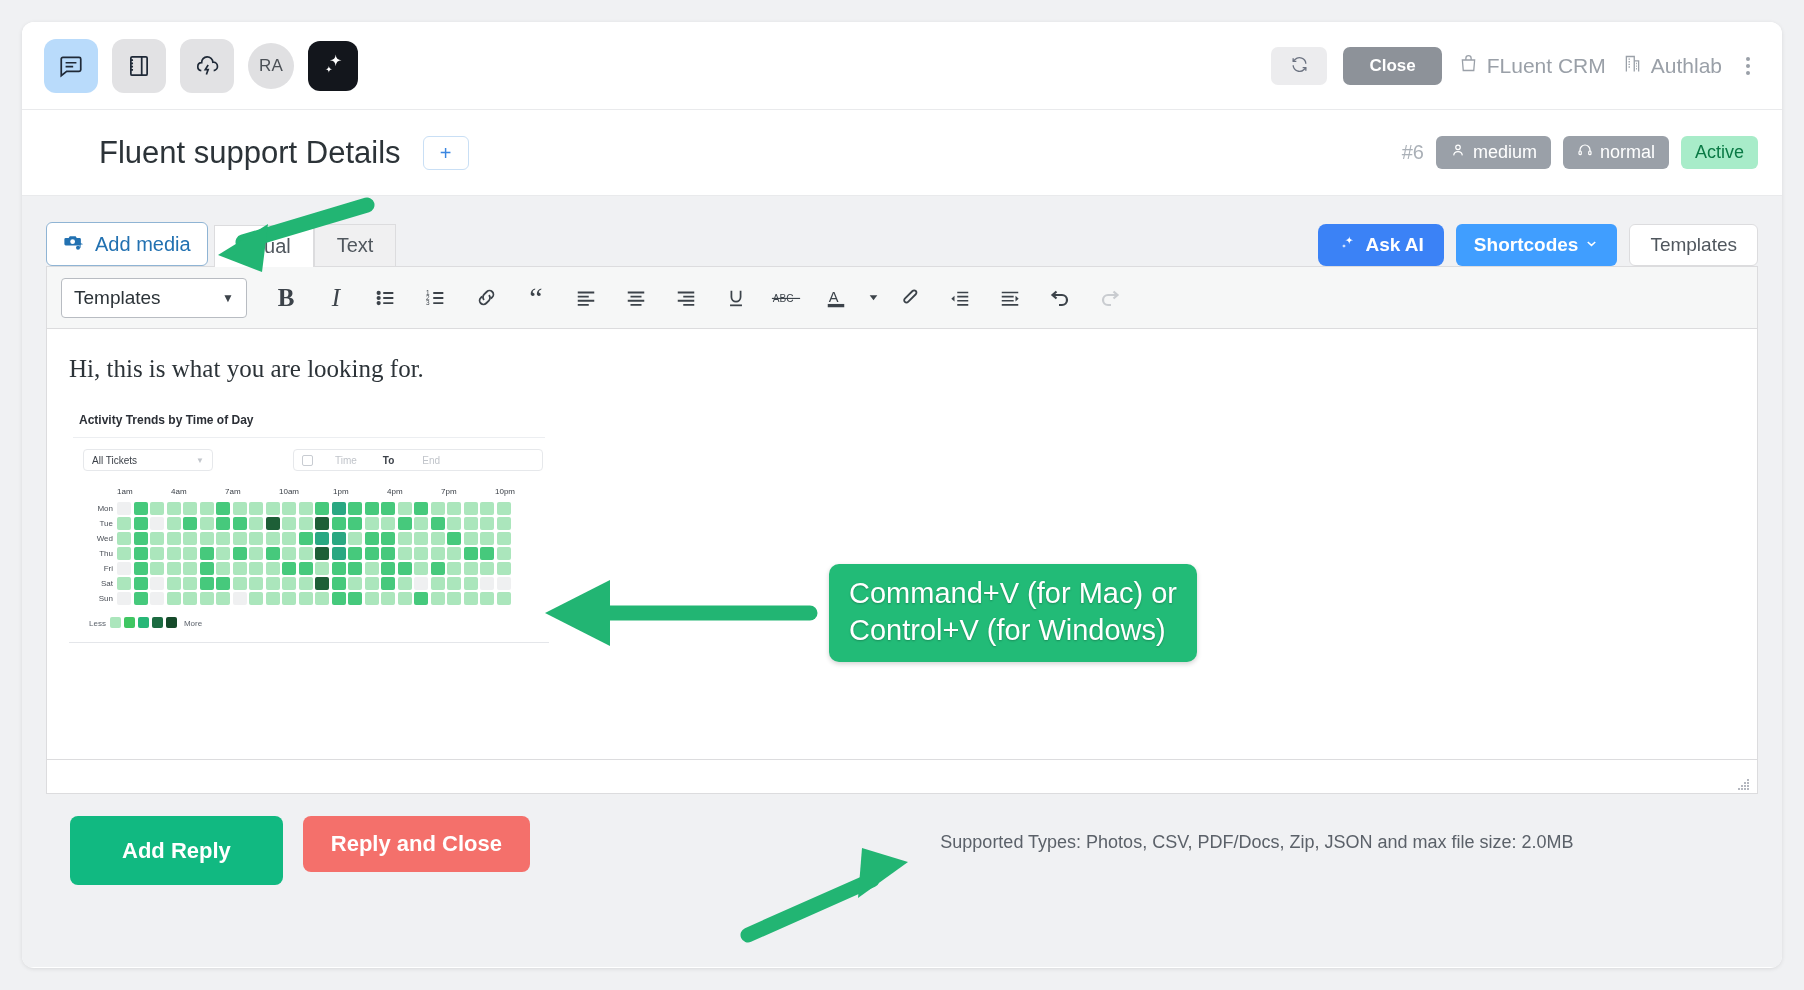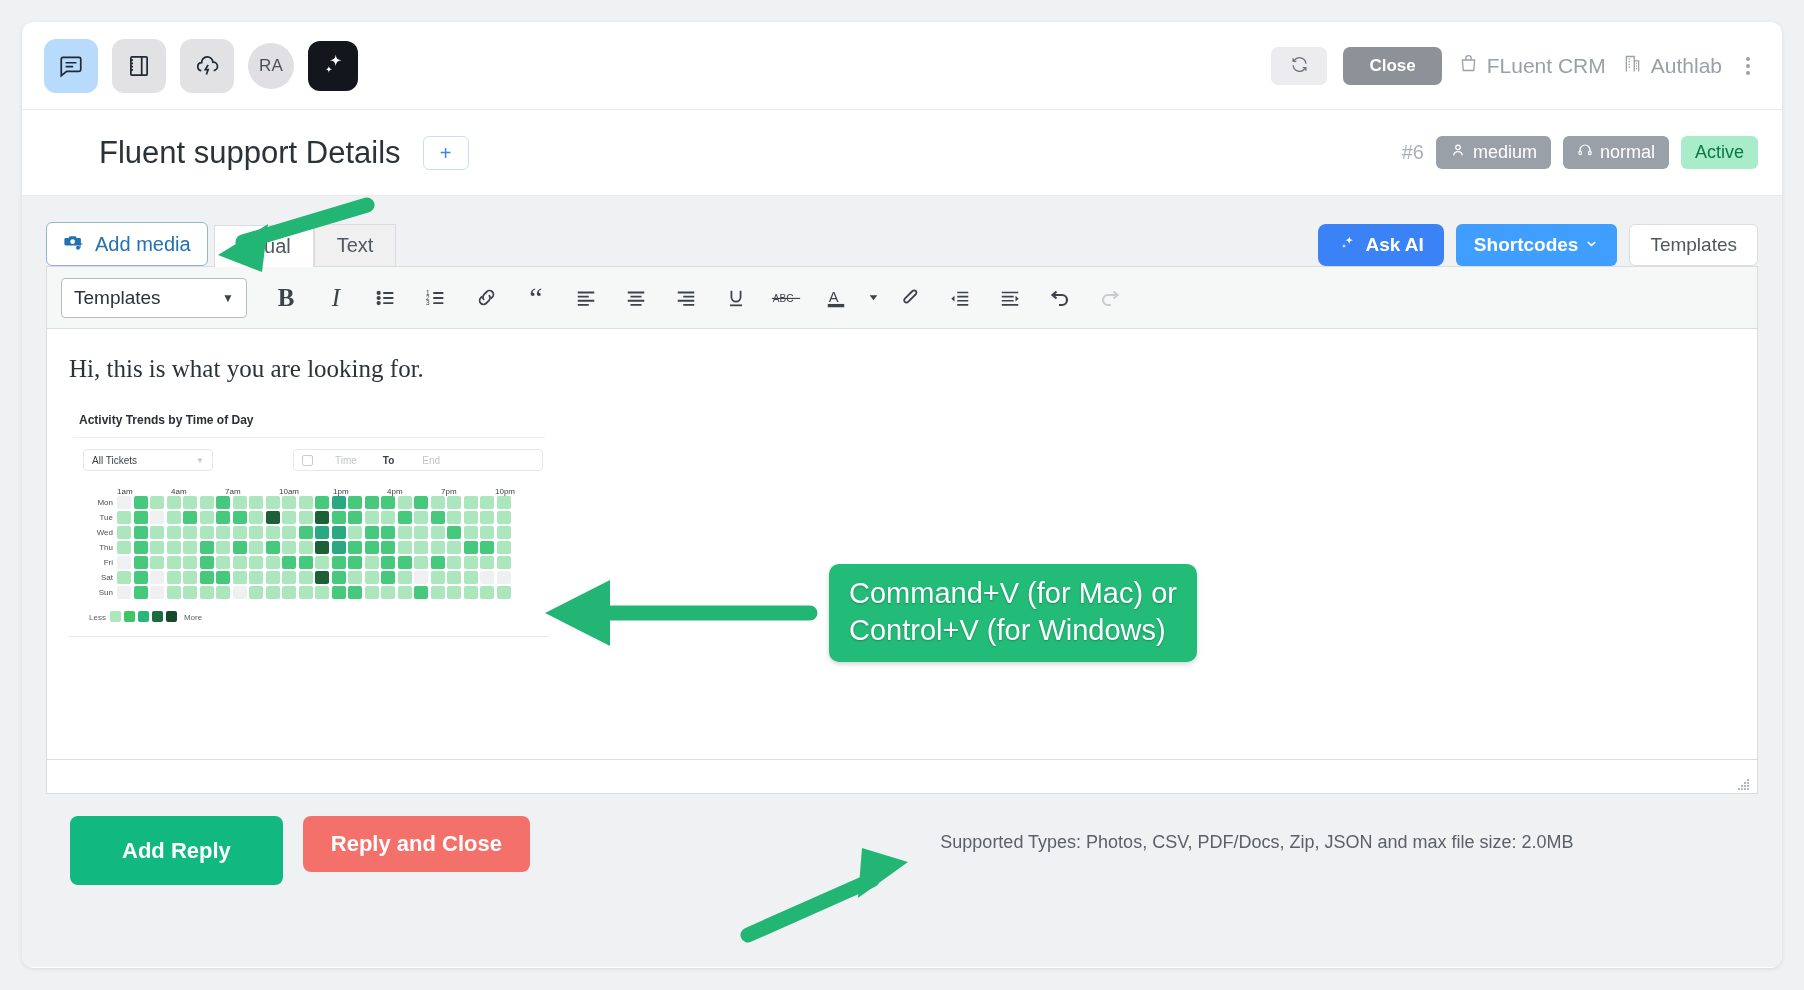--- a/index.html
+++ b/index.html
@@ -163,21 +163,21 @@
   .ctl-select .cs-caret { margin-left:auto; color:#c2c6cc; font-size:8px; }
   .ctl-daterange {
     margin-left:auto; width:250px; height:22px; border:1px solid #e6e8eb; border-radius:4px;
     display:flex; align-items:center; gap:0; padding:0 8px; background:#fff;
   }
   .cal-ico { width:11px; height:11px; border:1px solid #c8ccd2; border-radius:2px; display:block; }
   .dr-txt { font-size:10px; color:#c0c4ca; }
   .dr-to { font-size:10px; color:#3b4048; font-weight:bold; }
 
   .hm-wrap { margin-left:14px; }
-  .hm-hours { display:flex; margin-left:34px; margin-bottom:0; }
+  .hm-hours { display:flex; margin-left:34px; margin-bottom:6px; }
   .hm-hours span { font-size:8px; color:#3b4048; width:66px; display:block; }
   .hm-row { display:flex; align-items:center; margin-bottom:2px; }
   .hm-day { width:30px; font-size:8px; color:#4a4f57; text-align:right; margin-right:4px; }
   .cell { width:14px; height:13px; border-radius:2px; margin-right:2.5px; }
   .hm-legend { display:flex; align-items:center; gap:4px; margin:9px 0 0 6px; }
   .hm-legend .lbl { font-size:8px; color:#5c636c; }
   .hm-legend .swatch { width:11px; height:11px; border-radius:2px; }
 
   
   .resize-strip {

